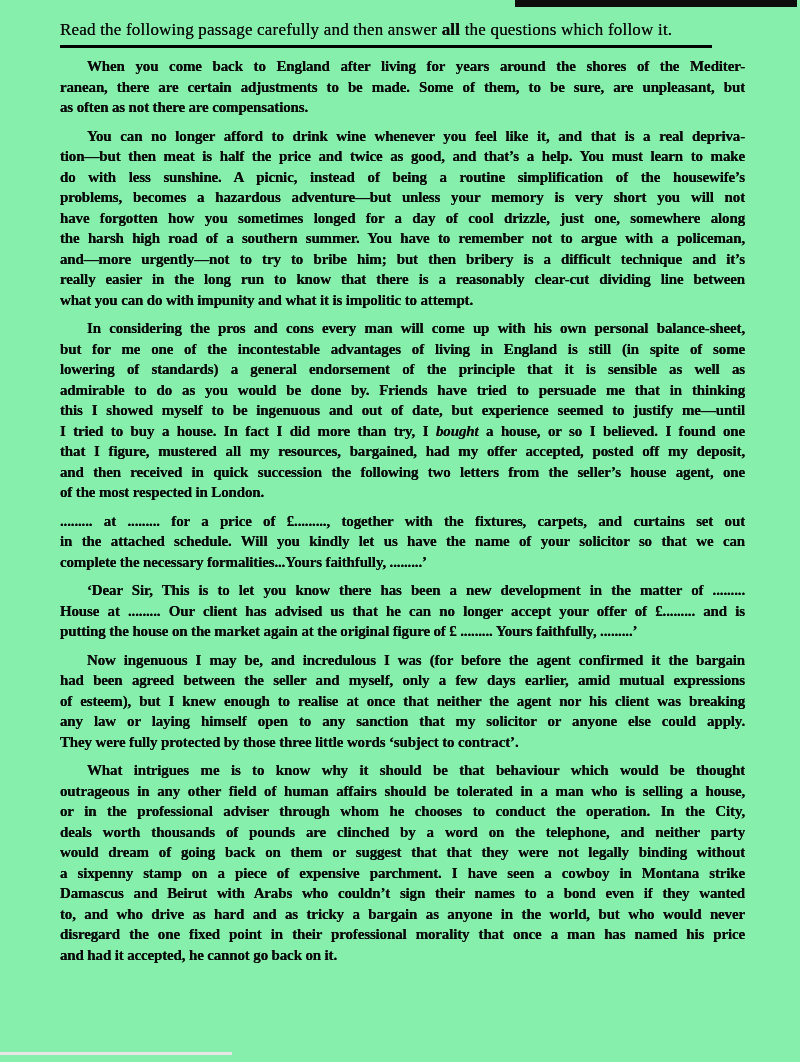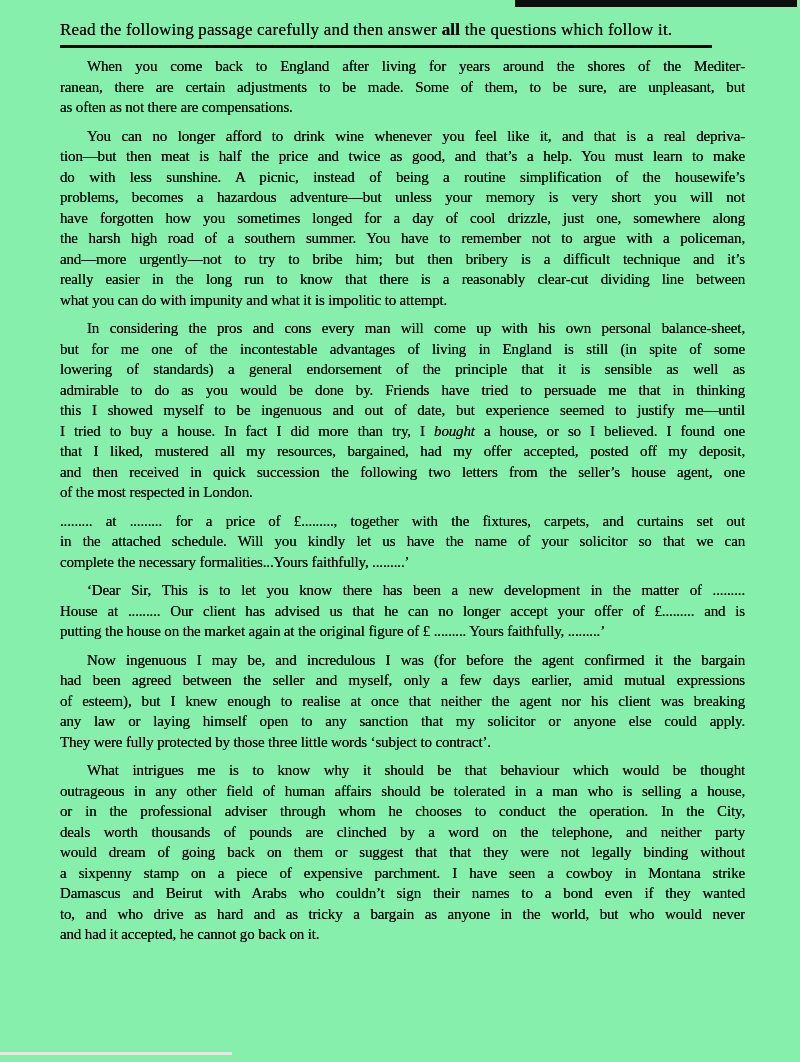--- a/index.html
+++ b/index.html
@@ -28,21 +28,21 @@
     letter-spacing: 0.2px;
     line-height: 20px;
     padding-bottom: 5px;
     border-bottom: 3px solid #000;
     text-shadow: 0 0 0.4px rgba(0,0,0,0.85);
     white-space: nowrap;
   }
   .instruction b { font-weight: bold; }
 
   .passage { margin-top: 8px; }
-  .para { margin-top: 8px; }
+  .para { margin-top: 8px; font-weight: bold; }
   .para:first-child { margin-top: 0; }
 
   .pline {
     position: relative;
     font-size: 15px;
     letter-spacing: -0.15px;
     line-height: 20.5px;
     height: 20.5px;
     text-align: justify;
     text-align-last: justify;
@@ -79,21 +79,21 @@
           <div class="pline"><span>really easier in the long run to know that there is a reasonably clear-cut dividing line between</span></div>
           <div class="pline last"><span>what you can do with impunity and what it is impolitic to attempt.</span></div>
         </div>
         <div class="para">
           <div class="pline first"><span>In considering the pros and cons every man will come up with his own personal balance-sheet,</span></div>
           <div class="pline"><span>but for me one of the incontestable advantages of living in England is still (in spite of some</span></div>
           <div class="pline"><span>lowering of standards) a general endorsement of the principle that it is sensible as well as</span></div>
           <div class="pline"><span>admirable to do as you would be done by. Friends have tried to persuade me that in thinking</span></div>
           <div class="pline"><span>this I showed myself to be ingenuous and out of date, but experience seemed to justify me—until</span></div>
           <div class="pline"><span>I tried to buy a house. In fact I did more than try, I </span><i>bought</i><span> a house, or so I believed. I found one</span></div>
-          <div class="pline"><span>that I liked, mustered all my resources, bargained, had my offer accepted, posted off my deposit,</span></div>
+          <div class="pline"><span>that I figure, mustered all my resources, bargained, had my offer accepted, posted off my deposit,</span></div>
           <div class="pline"><span>and then received in quick succession the following two letters from the seller’s house agent, one</span></div>
           <div class="pline last"><span>of the most respected in London.</span></div>
         </div>
         <div class="para">
           <div class="pline"><span>......... at ......... for a price of £........., together with the fixtures, carpets, and curtains set out</span></div>
           <div class="pline"><span>in the attached schedule. Will you kindly let us have the name of your solicitor so that we can</span></div>
           <div class="pline last"><span>complete the necessary formalities...Yours faithfully, .........’</span></div>
         </div>
         <div class="para">
           <div class="pline first"><span>‘Dear Sir, This is to let you know there has been a new development in the matter of .........</span></div>
@@ -109,17 +109,18 @@
         </div>
         <div class="para">
           <div class="pline first"><span>What intrigues me is to know why it should be that behaviour which would be thought</span></div>
           <div class="pline"><span>outrageous in any other field of human affairs should be tolerated in a man who is selling a house,</span></div>
           <div class="pline"><span>or in the professional adviser through whom he chooses to conduct the operation. In the City,</span></div>
           <div class="pline"><span>deals worth thousands of pounds are clinched by a word on the telephone, and neither party</span></div>
           <div class="pline"><span>would dream of going back on them or suggest that that they were not legally binding without</span></div>
           <div class="pline"><span>a sixpenny stamp on a piece of expensive parchment. I have seen a cowboy in Montana strike</span></div>
           <div class="pline"><span>Damascus and Beirut with Arabs who couldn’t sign their names to a bond even if they wanted</span></div>
           <div class="pline"><span>to, and who drive as hard and as tricky a bargain as anyone in the world, but who would never</span></div>
+          <div class="pline"><span>disregard the one fixed point in their professional morality that once a man has named his price</span></div>
           <div class="pline last"><span>and had it accepted, he cannot go back on it.</span></div>
         </div>
       </div>
   </div>
 </div>
 
 </body></html>

